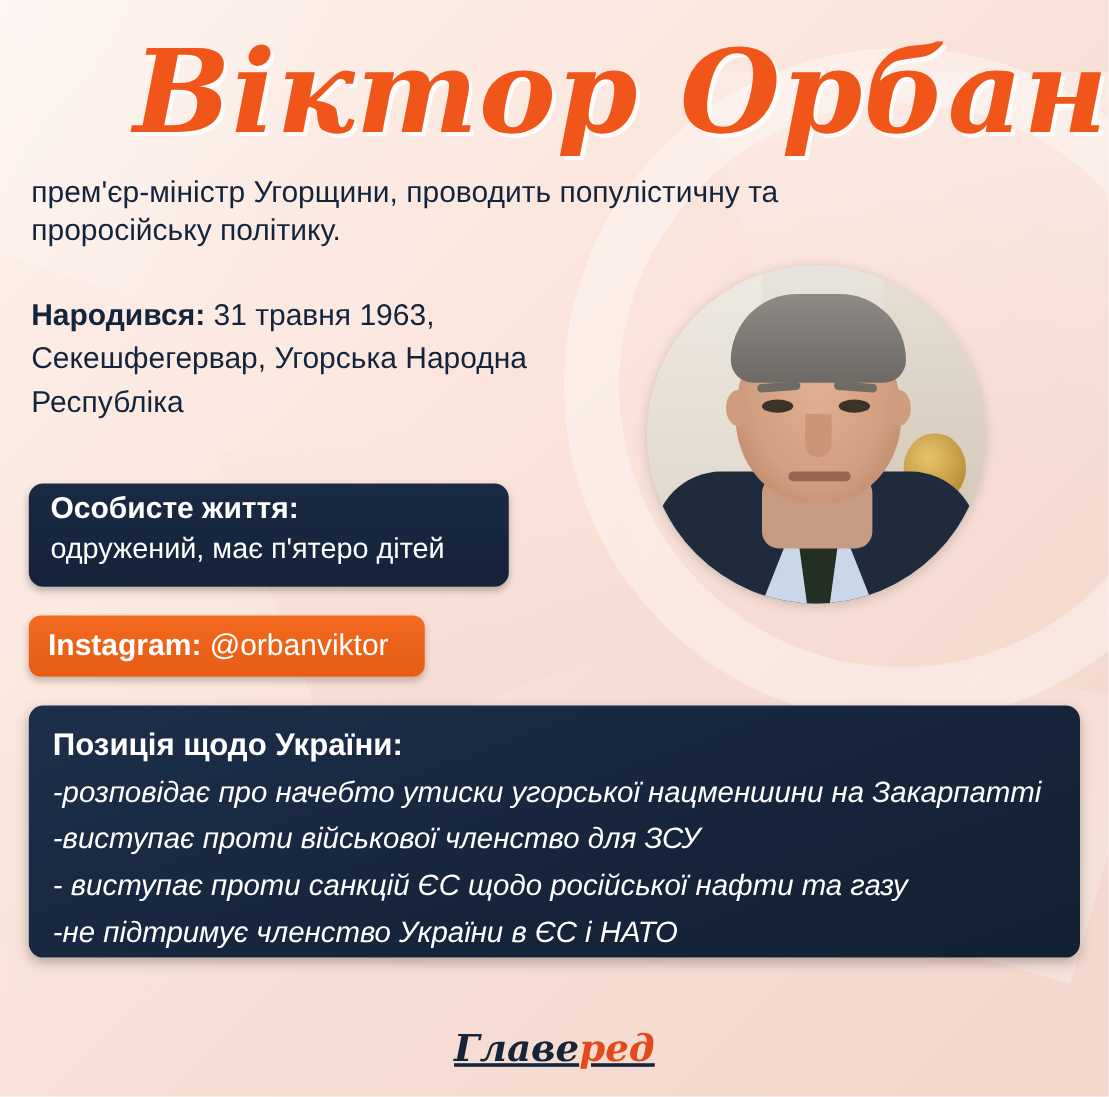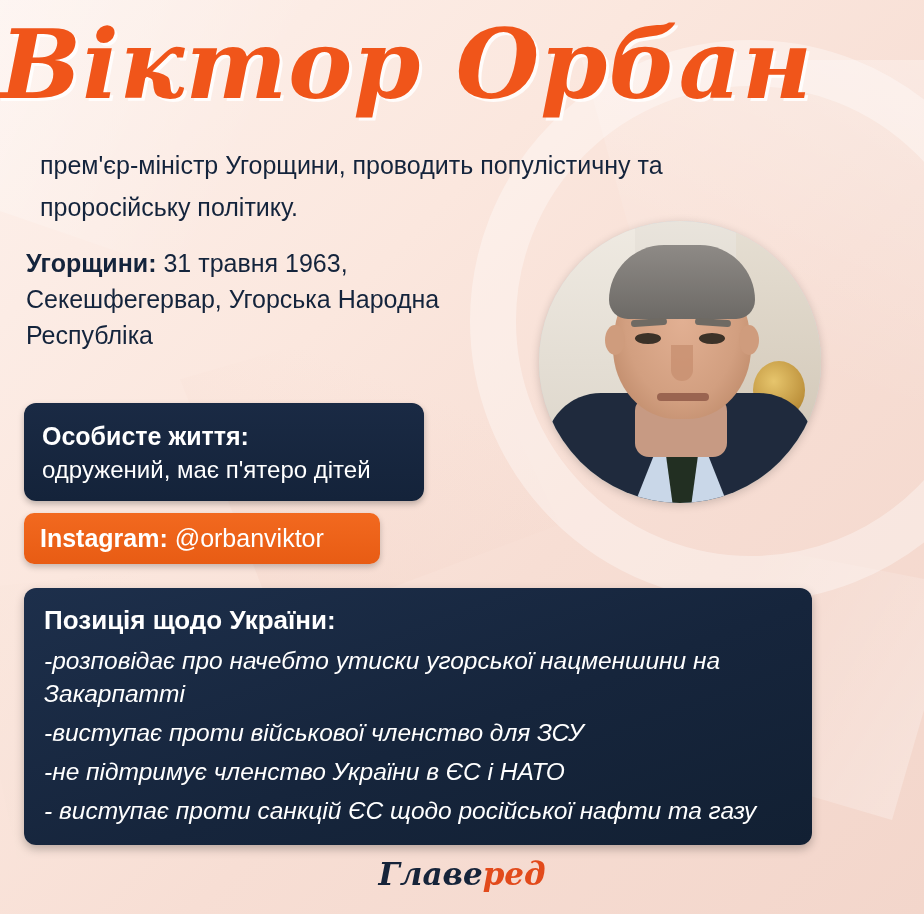--- a/index.html
+++ b/index.html
@@ -47,42 +47,42 @@
     border-radius: 50%;
     pointer-events: none;
   }
 
   .content { position: relative; z-index: 3; }
 
   
   .title {
     position: absolute;
     left: 0;
-    top: 2px;
+    top: 14px;
     width: 924px;
-    text-align: left;
+    text-align: right;
     font-family: "DejaVu Serif", serif;
     font-style: italic;
     font-weight: bold;
     font-size: 96px;
     line-height: 126px;
     letter-spacing: 1px;
     color: #f0551a;
     text-shadow: 3px 3px 0 rgba(255,255,255,0.85);
     white-space: nowrap;
   }
 
   
   .intro {
     position: absolute;
-    left: 40px;
+    left: 26px;
     top: 144px;
     width: 720px;
     font-size: 25px;
-    line-height: 42px;
+    line-height: 32px;
     color: #14243c;
   }
 
   
   .born {
     position: absolute;
     left: 26px;
     top: 245px;
     width: 470px;
     font-size: 25px;
@@ -178,55 +178,55 @@
     position: absolute; left: 118px; top: 172px; width: 52px; height: 8px;
     background: #9a6450; border-radius: 6px;
   }
 
   
   .personal {
     position: absolute;
     left: 24px;
     top: 403px;
     width: 400px;
-    padding: 16px 18px 14px 18px;
+    padding: 4px 18px 14px 18px;
     box-sizing: border-box;
     background: linear-gradient(180deg, #1a2a44 0%, #14233a 100%);
     border-radius: 12px;
     color: #ffffff;
     box-shadow: 0 3px 6px rgba(0,0,0,0.25);
   }
   .personal .h { font-size: 25px; font-weight: bold; line-height: 34px; }
   .personal .v { font-size: 24px; line-height: 34px; }
 
   
   .insta {
     position: absolute;
     left: 24px;
     top: 513px;
-    width: 356px;
+    width: 330px;
     padding: 8px 20px 9px 16px;
     box-sizing: border-box;
     background: linear-gradient(180deg, #f2691f 0%, #e85c14 100%);
     border-radius: 10px;
     color: #ffffff;
     font-size: 25px;
     line-height: 34px;
     box-shadow: 0 3px 6px rgba(0,0,0,0.22);
     white-space: nowrap;
   }
   .insta b { font-weight: bold; }
 
   
   .position {
     position: absolute;
     left: 24px;
     top: 588px;
-    width: 788px;
-    padding: 14px 20px 18px 20px;
+    width: 876px;
+    padding: 14px 20px 4px 20px;
     box-sizing: border-box;
     background: linear-gradient(160deg, #1d2f4b 0%, #16253c 55%, #122033 100%);
     border-radius: 12px;
     color: #ffffff;
     box-shadow: 0 4px 10px rgba(0,0,0,0.25);
   }
   .position .h {
     font-size: 26px;
     font-weight: bold;
     line-height: 36px;
@@ -244,20 +244,21 @@
   .logo {
     position: absolute;
     left: 0;
     top: 856px;
     width: 924px;
     text-align: center;
     font-size: 31px;
     font-weight: bold;
     font-style: italic;
     font-family: "DejaVu Serif", serif;
+    text-decoration: underline;
   }
   .logo .a { color: #16243a; }
   .logo .b { color: #e24a1b; }
 </style>
 </head>
 <body>
 
 <div id="card">
 
   <div class="poly p1"></div>
@@ -267,21 +268,21 @@
   <div class="poly p5"></div>
   <div class="ring"></div>
 
   <div class="content">
 
     <div class="title">Віктор Орбан</div>
 
     <div class="intro">прем'єр-міністр Угорщини, проводить популістичну та проросійську політику.</div>
 
     <div class="born">
-      <b>Угорщини:</b>
+      <b>Народився:</b>
       <span>31 травня 1963, Секешфегервар, Угорська Народна Республіка</span>
     </div>
 
     <div class="portrait">
       <div class="bg"></div>
       <div class="wall-left"></div>
       <div class="wall-right"></div>
       <div class="gold"></div>
       <div class="suit"></div>
       <div class="shirt"></div>
@@ -307,21 +308,21 @@
     <div class="insta">
       <b>Instagram:</b>
       <span>@orbanviktor</span>
     </div>
 
     <div class="position">
       <div class="h">Позиція щодо України:</div>
       <ul>
         <li>-розповідає про начебто утиски угорської нацменшини на Закарпатті</li>
         <li>-виступає проти військової членство для ЗСУ</li>
+        <li>- виступає проти санкцій ЄС щодо російської нафти та газу</li>
         <li>-не підтримує членство України в ЄС і НАТО</li>
-        <li>- виступає проти санкцій ЄС щодо російської нафти та газу</li>
       </ul>
     </div>
 
     <div class="logo"><span class="a">Главе</span><span class="b">ред</span></div>
 
   </div>
 </div>
 
 </body></html>

